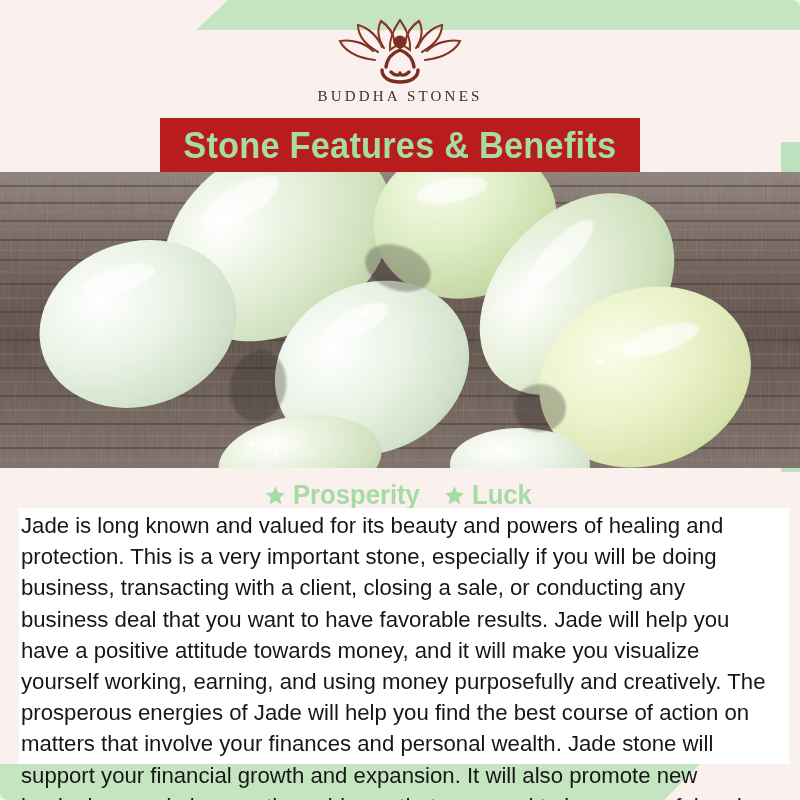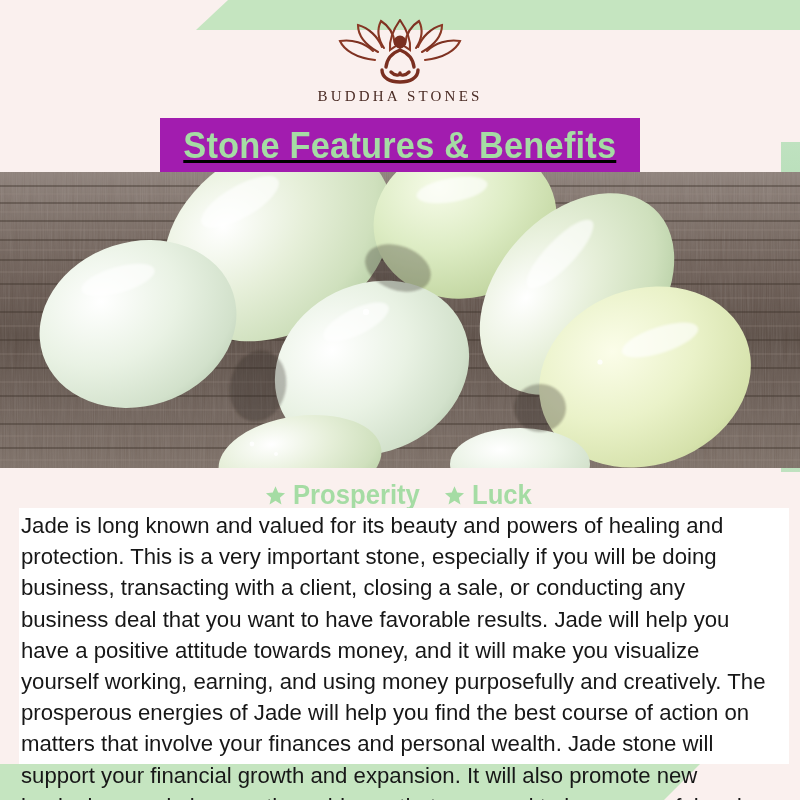--- a/index.html
+++ b/index.html
@@ -3,21 +3,21 @@
 <meta charset="utf-8">
 <title>Buddha Stones — Stone Features &amp; Benefits</title>
 <style>
   html,body{margin:0;padding:0;}
   body{
     width:800px;height:800px;overflow:hidden;
     background:#faf0ee;
     font-family:"Liberation Sans", sans-serif;
     position:relative;
   }
-  #card{position:absolute;inset:0;background:#faf0ee;overflow:hidden;}
+  #card{position:absolute;inset:0;background:#faf0ee;overflow:hidden;border-radius:7px;}
 
   
   .deco{position:absolute;background:#c5e5c0;}
   #deco-top{
     left:196px;top:0;width:604px;height:30px;
     clip-path:polygon(32px 0,100% 0,100% 100%,0 100%);
   }
   #deco-left{
     left:0;top:208px;width:19px;height:232px;
     clip-path:polygon(0 0,100% 14px,100% 100%,0 100%);
@@ -40,21 +40,21 @@
   #logo-mark{width:132px;height:66px;display:block;}
   #brand-name{
     margin-top:4px;
     font-family:"Liberation Serif", serif;
     font-size:15px;letter-spacing:3.2px;color:#4a2b24;font-weight:400;
   }
 
   
   #title-panel{
     position:absolute;left:160px;top:118px;width:480px;height:54px;
-    background:#a21caf;display:flex;align-items:center;justify-content:center;text-decoration:underline;
+    background:#b91c1c;display:flex;align-items:center;justify-content:center;
   }
   #title-text{
     font-family:"Liberation Sans Narrow","Liberation Sans",sans-serif;
     font-weight:700;font-size:37px;line-height:1;
     color:#a5dca4;letter-spacing:.2px;
     transform:scaleX(.93);transform-origin:center;
     white-space:nowrap;
   }
 
   

